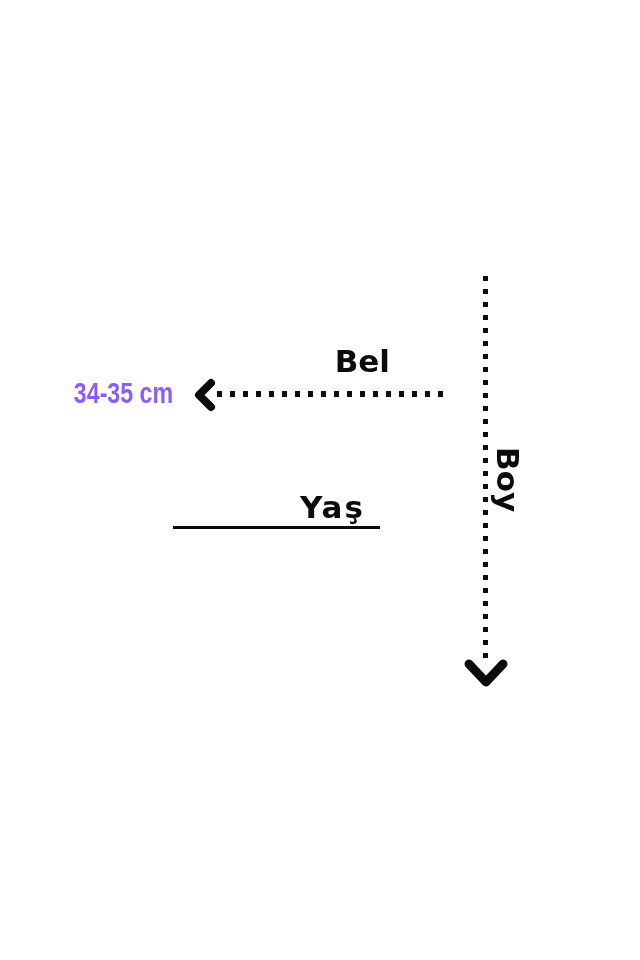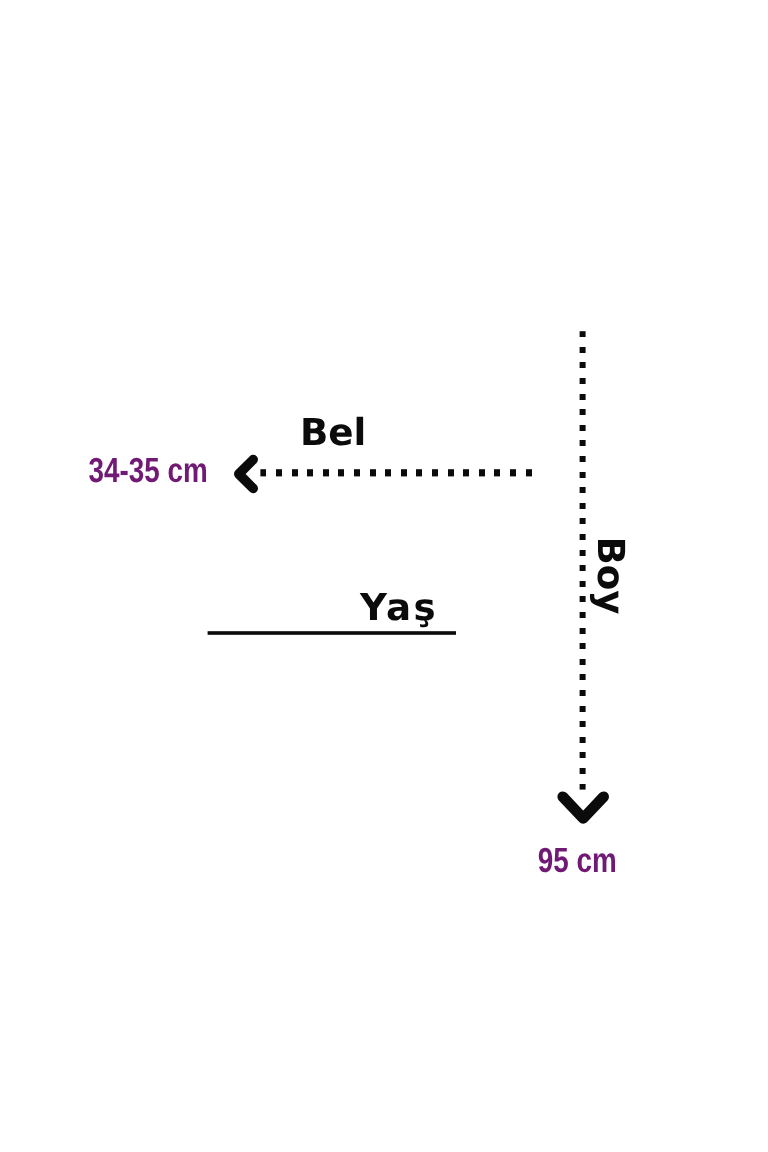--- a/index.html
+++ b/index.html
@@ -27,32 +27,32 @@
     color: #0b0b0b;
     white-space: nowrap;
   }
 
   
   .value {
     font-family: "Liberation Sans", sans-serif;
     font-weight: bold;
     font-size: 29px;
     line-height: 1;
-    color: #701a75;
+    color: #8b5cf6;
     white-space: nowrap;
   }
   .squeeze {
     display: inline-block;
     transform: scaleX(0.8);
   }
 
   
   .bel-label {
     left: 250px; top: 346px; width: 140px;
-    text-align: left;
+    text-align: right;
   }
   .bel-dotted {
     left: 217px; top: 391px; width: 232px; height: 6px;
     background-image: repeating-linear-gradient(to right, #0b0b0b 0 5px, transparent 5px 13px);
   }
   .bel-arrowhead { left: 192px; top: 378px; }
   .bel-value {
     left: 40px; top: 379px; width: 133px;
     text-align: right;
   }
@@ -113,22 +113,19 @@
   <div class="abs boy-dotted"></div>
 
   <span class="abs boy-arrowhead">
     <svg width="46" height="32" viewBox="0 0 46 32">
       <polyline points="6,7 23,25 40,7" fill="none" stroke="#0b0b0b" stroke-width="9" stroke-linecap="round" stroke-linejoin="round"></polyline>
     </svg>
   </span>
 
   <div class="abs label boy-label">Boy</div>
 
-  <div class="abs value boy-value">
-    <span class="squeeze">95 cm</span>
-  </div>
 
   <div class="abs label yas-label">Yaş</div>
 
   <div class="abs yas-divider"></div>
 
 
 </div>
 
 </body></html>

